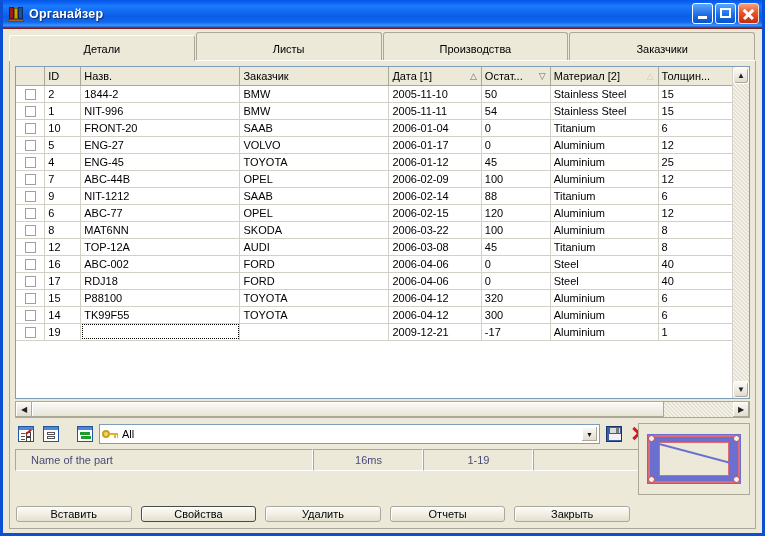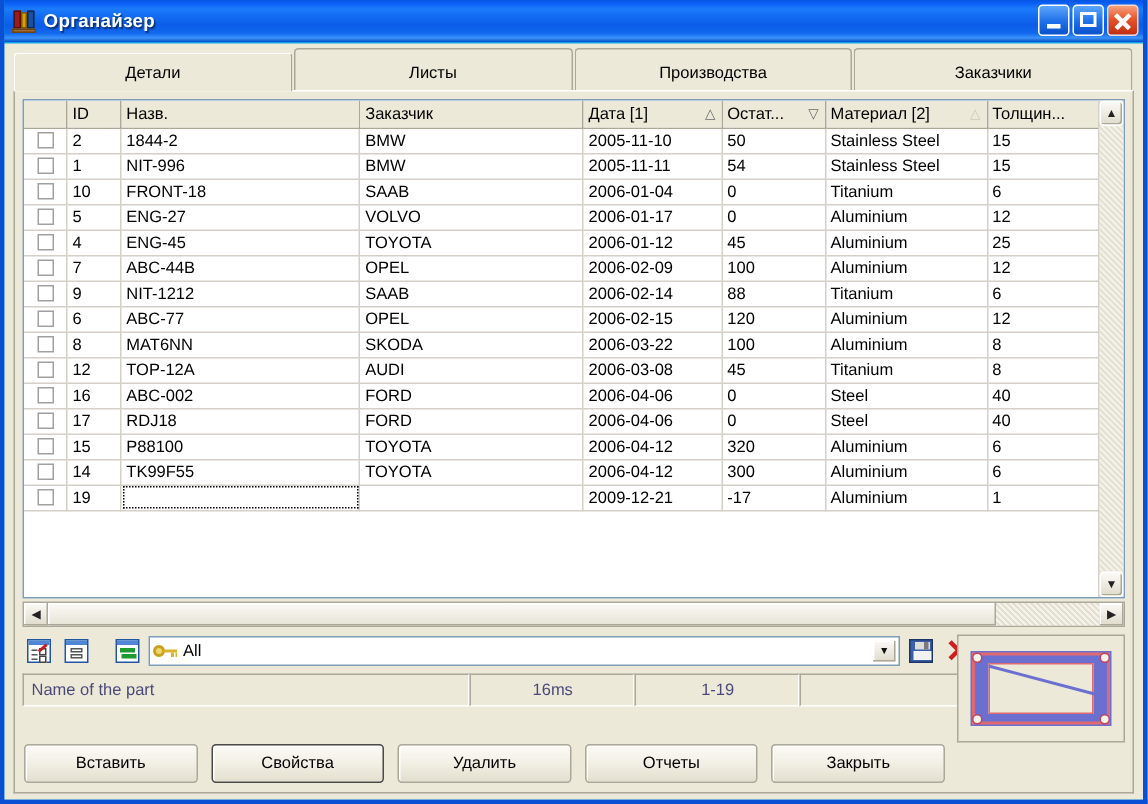--- a/index.html
+++ b/index.html
@@ -18,21 +18,21 @@
   }
 
   
   .window {
     position: absolute;
     left: 0; top: 0;
     width: 765px; height: 536px;
     box-sizing: border-box;
     border: 3px solid #0a4fd4;
     border-top: none;
-    background: #0ea5e9;
+    background: #7f1d1d;
   }
 
   
   .titlebar {
     height: 28px;
     background: linear-gradient(to bottom,
        #0455e0 0%, #0a5ff5 8%, #1c7bfb 22%, #1068f0 45%,
        #0b5de9 62%, #1168ee 82%, #3b93fc 94%, #1d64c9 100%);
     display: flex;
     align-items: center;
@@ -402,21 +402,21 @@
     background: #ece9d8;
     border-top: 1px solid #aca899;
     border-left: 1px solid #aca899;
     border-right: 1px solid #ffffff;
     border-bottom: 1px solid #ffffff;
     box-sizing: border-box;
     display: flex;
     align-items: center;
     color: #4a4a7a;
     font-size: 11px;
-    padding: 0 5px;
+    padding: 0 15px;
   }
   .sp-main { flex: 1 1 auto; min-width: 0; }
   .sp-ms   { width: 110px; flex: none; justify-content: center; }
   .sp-rng  { width: 110px; flex: none; justify-content: center; }
   .sp-fill { flex: 1 1 auto; }
 
   
   .preview {
     position: absolute;
     right: 5px;
@@ -433,21 +433,21 @@
   .pv-hole { position:absolute; left:12px; top:8px; width:70px; height:34px; background:#ece9d8; border:1px solid #e06a72; box-sizing:border-box;}
   .pv-diag { position:absolute; left:12px; top:9px; width:72px; height:22px; overflow:hidden; }
   .pv-dot { position:absolute; width:7px; height:7px; border-radius:50%; background:#f7f3e6; border:1px solid #b46; box-sizing:border-box; }
 
   
   .btnbar {
     position: absolute;
     left: 6px;
     right: 125px;
     bottom: 6px;
-    height: 26px;
+    height: 16px;
     display: flex;
     gap: 9px;
   }
   .btn {
     flex: 1 1 0;
     background: linear-gradient(to bottom,#fbfaf6 0%,#f3f1e6 45%,#e3dfcf 100%);
     border: 1px solid #aca899;
     box-shadow: inset 1px 1px 0 #ffffff;
     border-radius: 3px;
     box-sizing: border-box;
@@ -559,21 +559,21 @@
                   <td>NIT-996</td>
                   <td>BMW</td>
                   <td>2005-11-11</td>
                   <td>54</td>
                   <td>Stainless Steel</td>
                   <td>15</td>
                 </tr>
                 <tr>
                   <td class="cb-cell"><span class="cbx"></span></td>
                   <td>10</td>
-                  <td>FRONT-18</td>
+                  <td>FRONT-20</td>
                   <td>SAAB</td>
                   <td>2006-01-04</td>
                   <td>0</td>
                   <td>Titanium</td>
                   <td>6</td>
                 </tr>
                 <tr>
                   <td class="cb-cell"><span class="cbx"></span></td>
                   <td>5</td>
                   <td>ENG-27</td>

